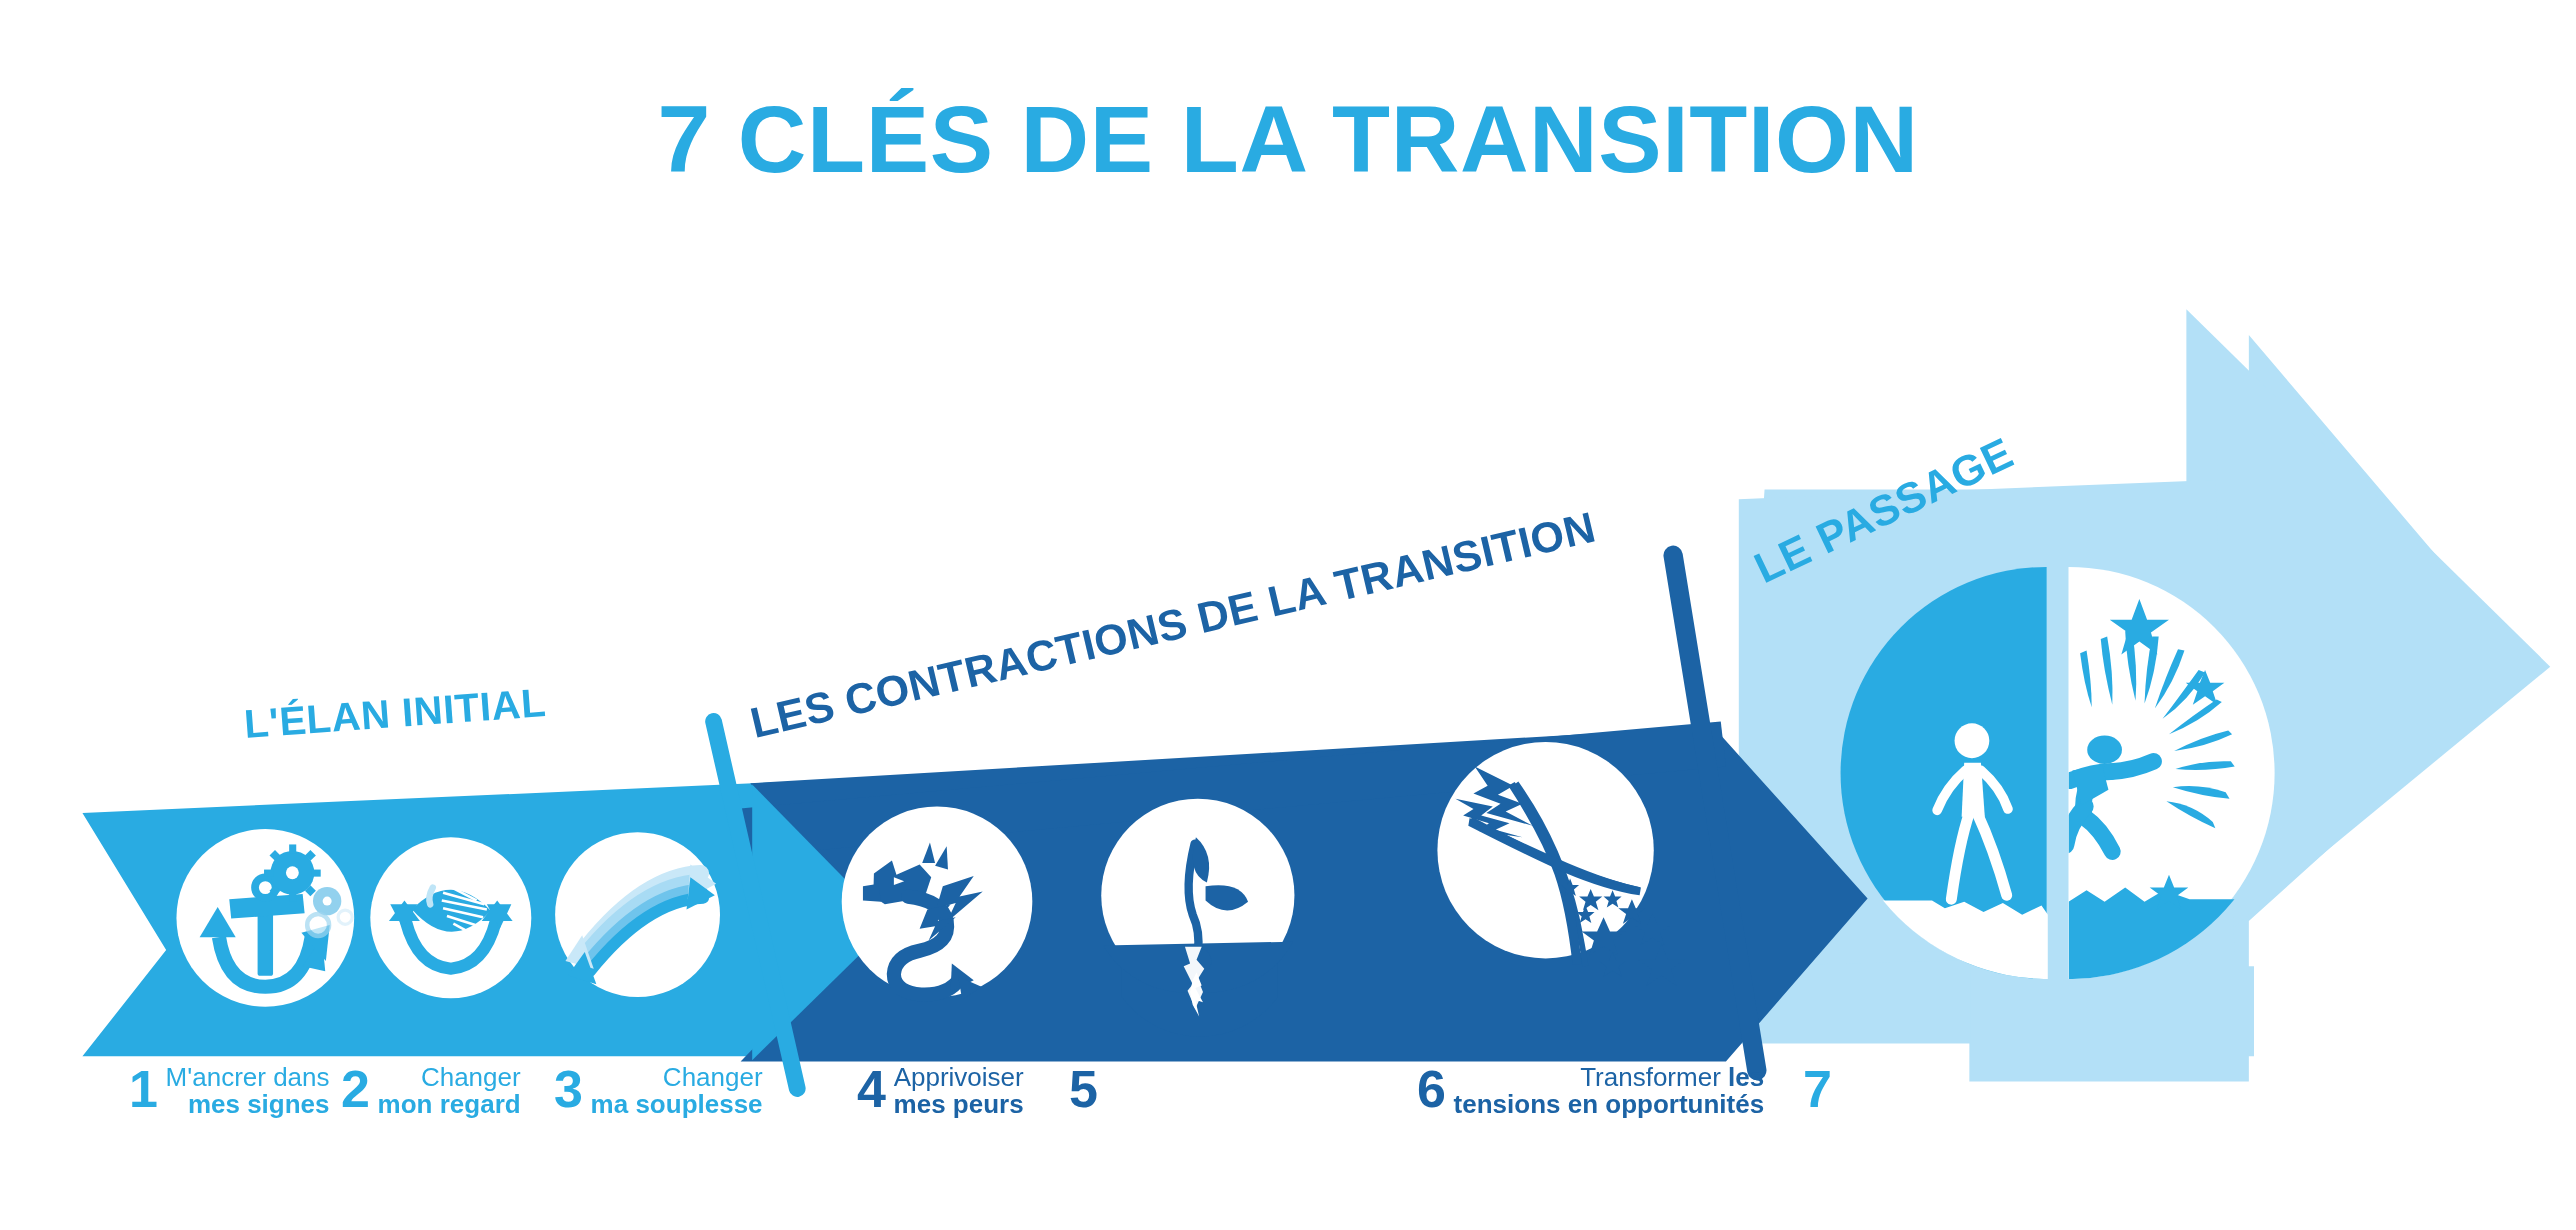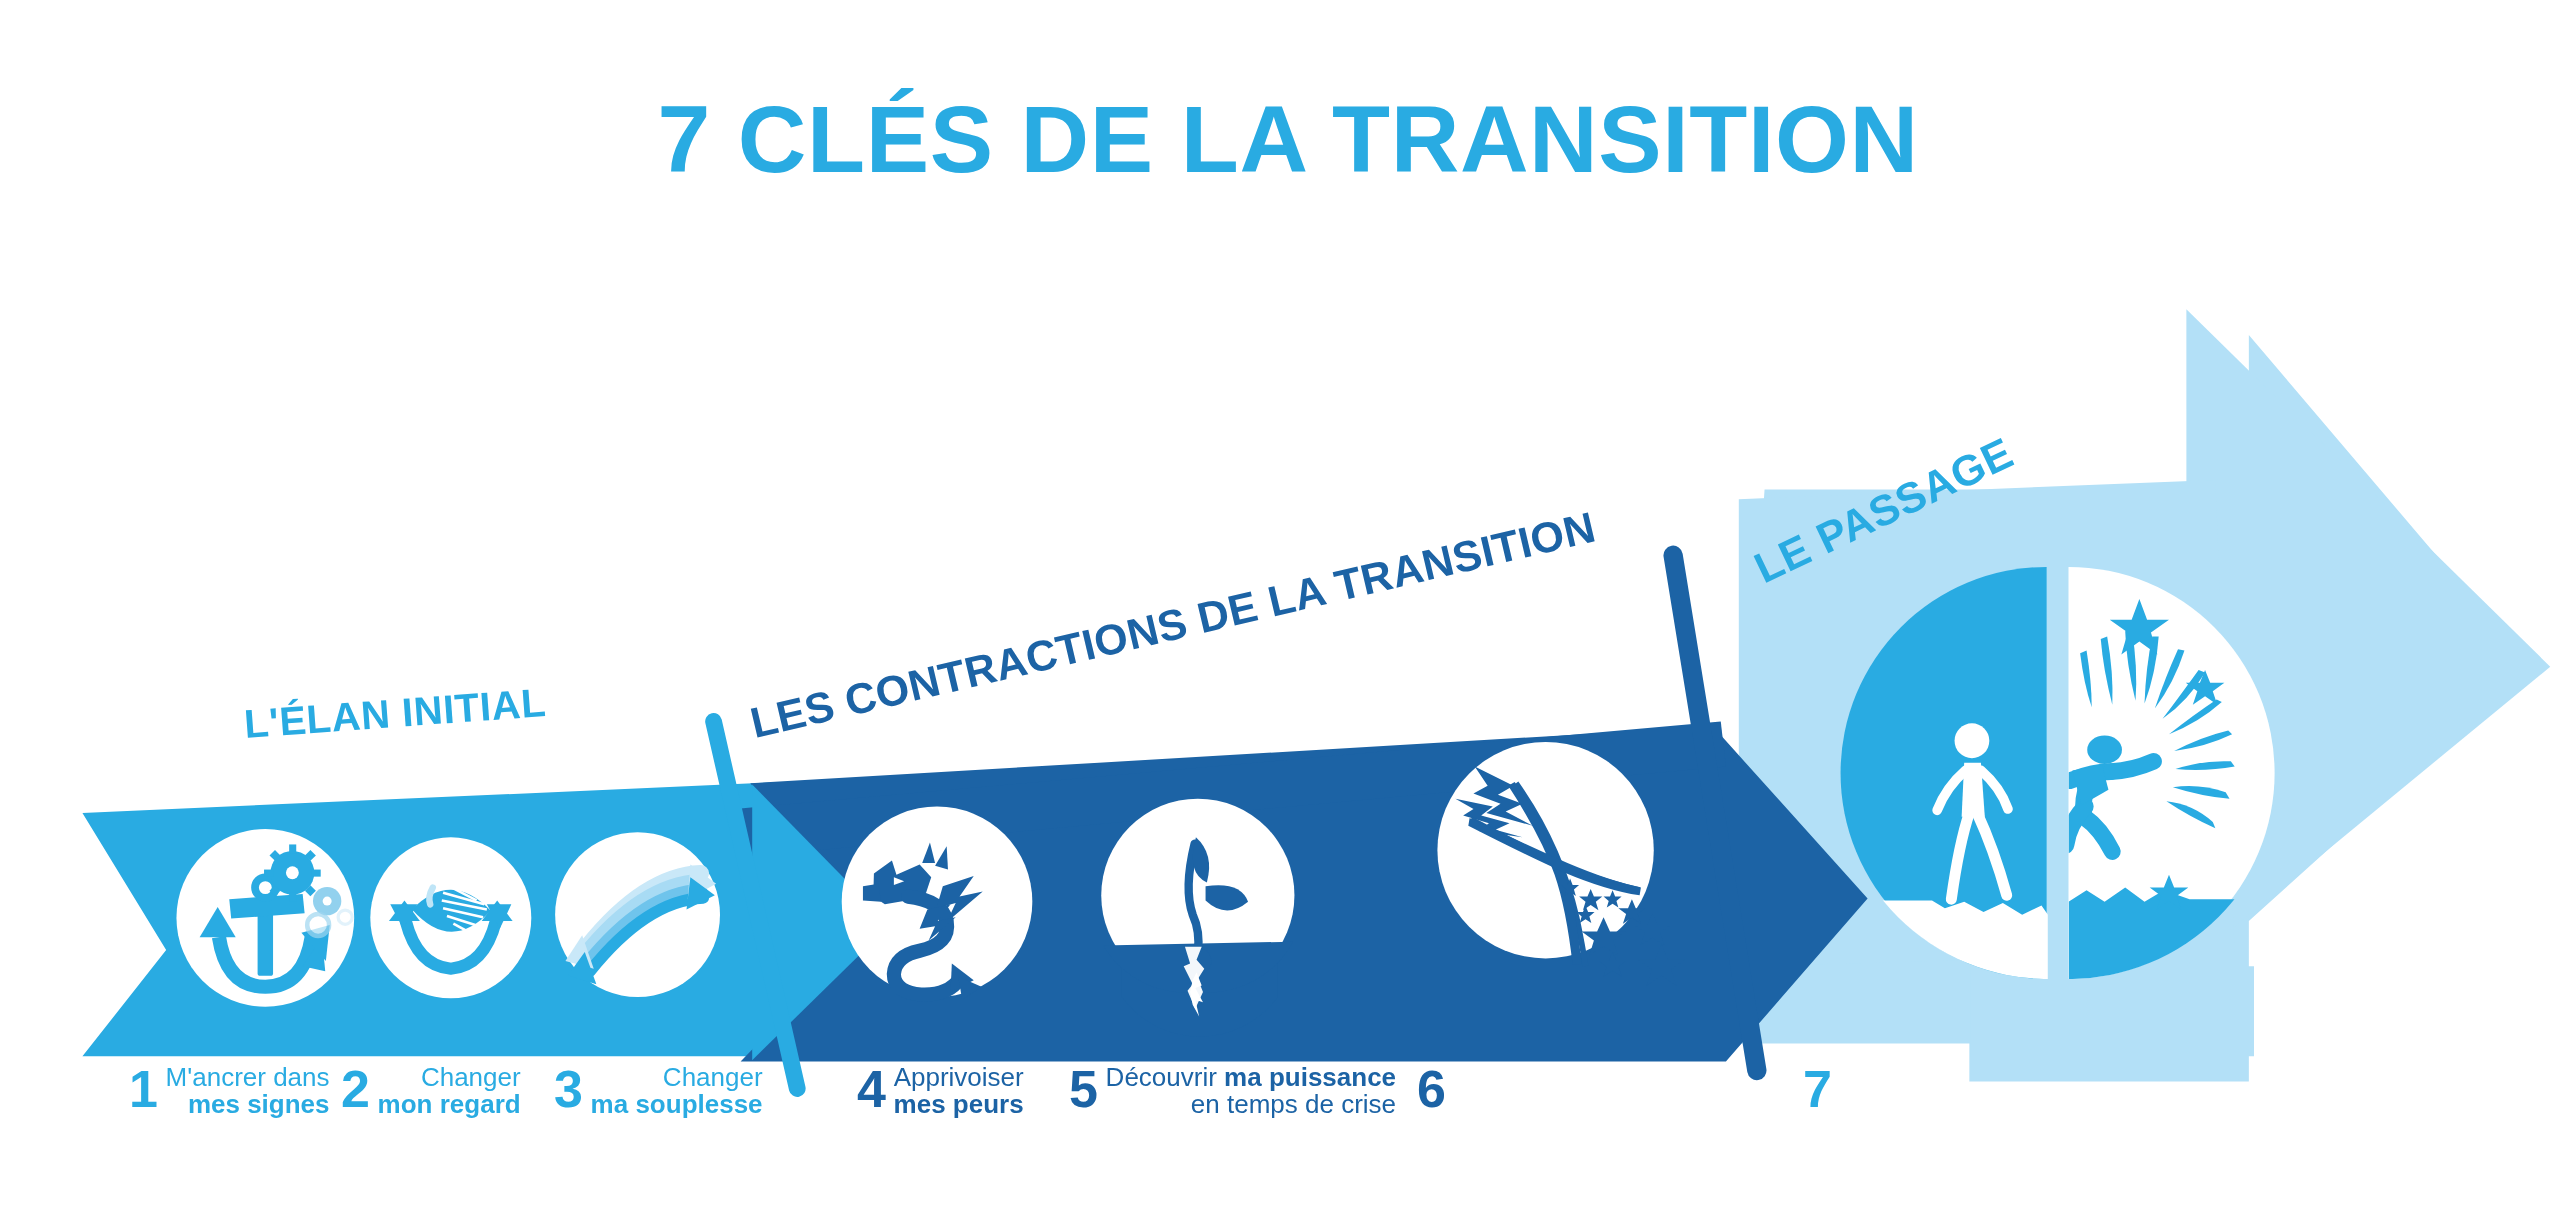--- a/index.html
+++ b/index.html
@@ -438,27 +438,27 @@
       </div>
       <div class="legend-item" style="left: 857px; top: 0px;">
         <div class="legend-num dk">4</div>
         <div class="legend-lines">
           <div class="legend-line dk"><span>Apprivoiser</span></div>
           <div class="legend-line dk"><span class="b">mes peurs</span></div>
         </div>
       </div>
       <div class="legend-item" style="left: 1069px; top: 0px;">
         <div class="legend-num dk">5</div>
-        <div class="legend-lines">
-          <div class="legend-line dk"><span>Découvrir </span><span class="b">ma puissance</span></div>
-          <div class="legend-line dk"><span>en temps de crise</span></div>
-        </div>
       </div>
       <div class="legend-item" style="left: 1417px; top: 0px;">
         <div class="legend-num dk">6</div>
+        <div class="legend-lines">
+          <div class="legend-line dk"><span>Transformer </span><span class="b">les</span></div>
+          <div class="legend-line dk"><span class="b">tensions en opportunités</span></div>
+        </div>
       </div>
       <div class="legend-item" style="left: 1803px; top: 0px;">
         <div class="legend-num lt">7</div>
       </div>
     </div>
 
 </div>
 
 
 </body></html>

